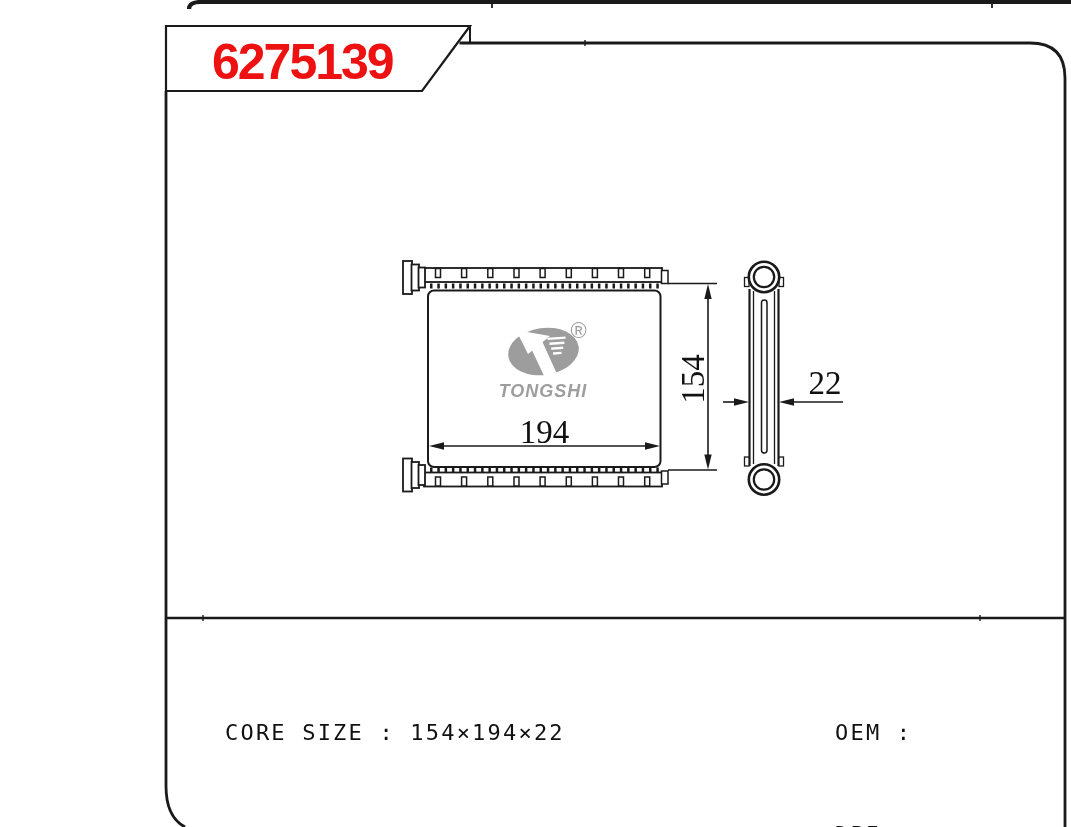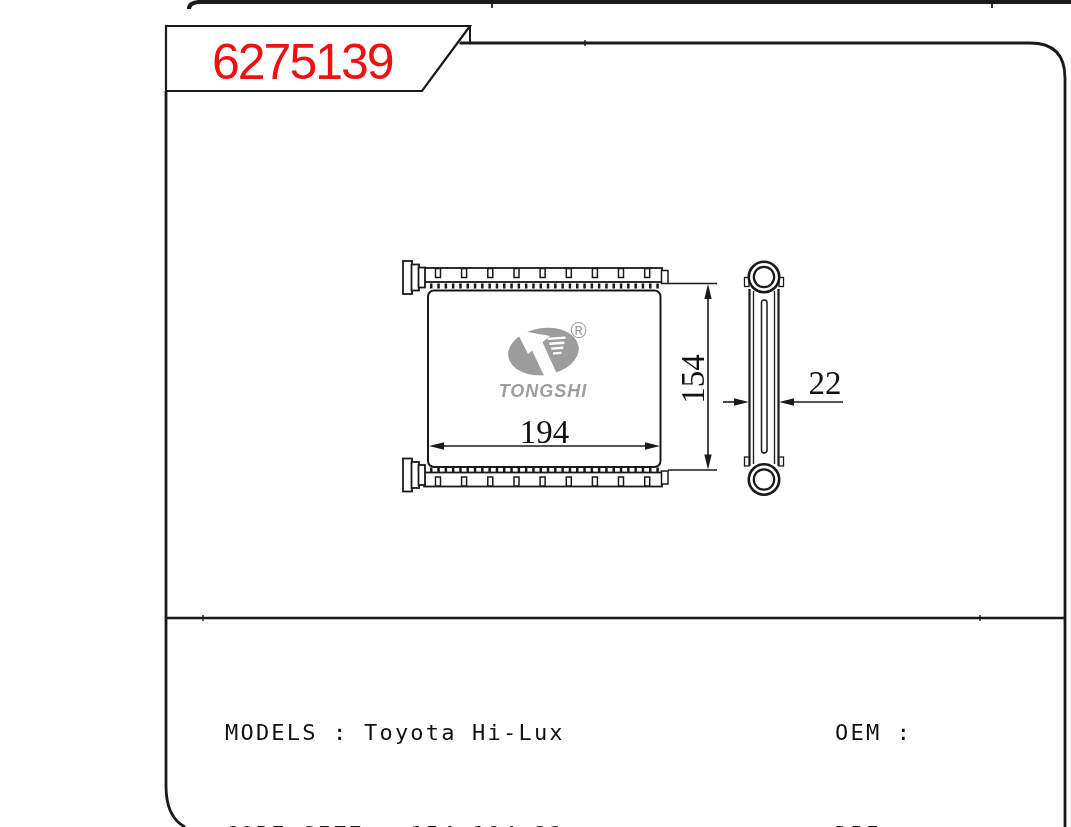--- a/index.html
+++ b/index.html
@@ -3,21 +3,21 @@
 <meta charset="utf-8">
 <style>
   html,body{margin:0;padding:0;background:#ffffff;}
   #canvas{
     position:relative;width:1071px;height:827px;background:#ffffff;
     overflow:hidden;font-family:"Liberation Sans","DejaVu Sans",sans-serif;
   }
   #part-number{
     position:absolute;left:212px;top:37px;height:50px;line-height:50px;
     font-family:"Liberation Sans","DejaVu Sans",sans-serif;
-    font-size:50px;letter-spacing:-2px;color:#ee1111;font-weight:400;
+    font-size:50px;letter-spacing:-2px;color:#ee1111;font-weight:700;
   }
   .spec-col{
     position:absolute;top:648px;color:#111111;
     font-family:"DejaVu Sans Mono","Liberation Mono",monospace;
     font-size:22px;line-height:34px;letter-spacing:2.2px;white-space:pre;
   }
   #spec-left{left:225px;}
   #spec-right{left:835px;}
   svg{position:absolute;left:0;top:0;}
   svg text{font-family:"Liberation Serif","DejaVu Serif",serif;}
@@ -148,21 +148,20 @@
       <polygon points="749,402 734,398.3 734,405.7" stroke="none"></polygon>
       <polygon points="779,402 794,398.3 794,405.7" stroke="none"></polygon>
       <line x1="793" y1="402" x2="843" y2="402" stroke-width="1.6"></line>
       <text class="dim-label" x="825" y="394" text-anchor="middle" stroke="none">22</text>
     </g>
   </svg>
 
   <div id="part-number">6275139</div>
 
   <div id="spec-left" class="spec-col">
-    <div>MODELS : Toyota Hi-Lux</div>
     <div>CORE SIZE : 154×194×22</div>
     
     
   </div>
   <div id="spec-right" class="spec-col">
     <div>OEM :</div>
     <div>DPI :</div>
     
   </div>
 </div>

